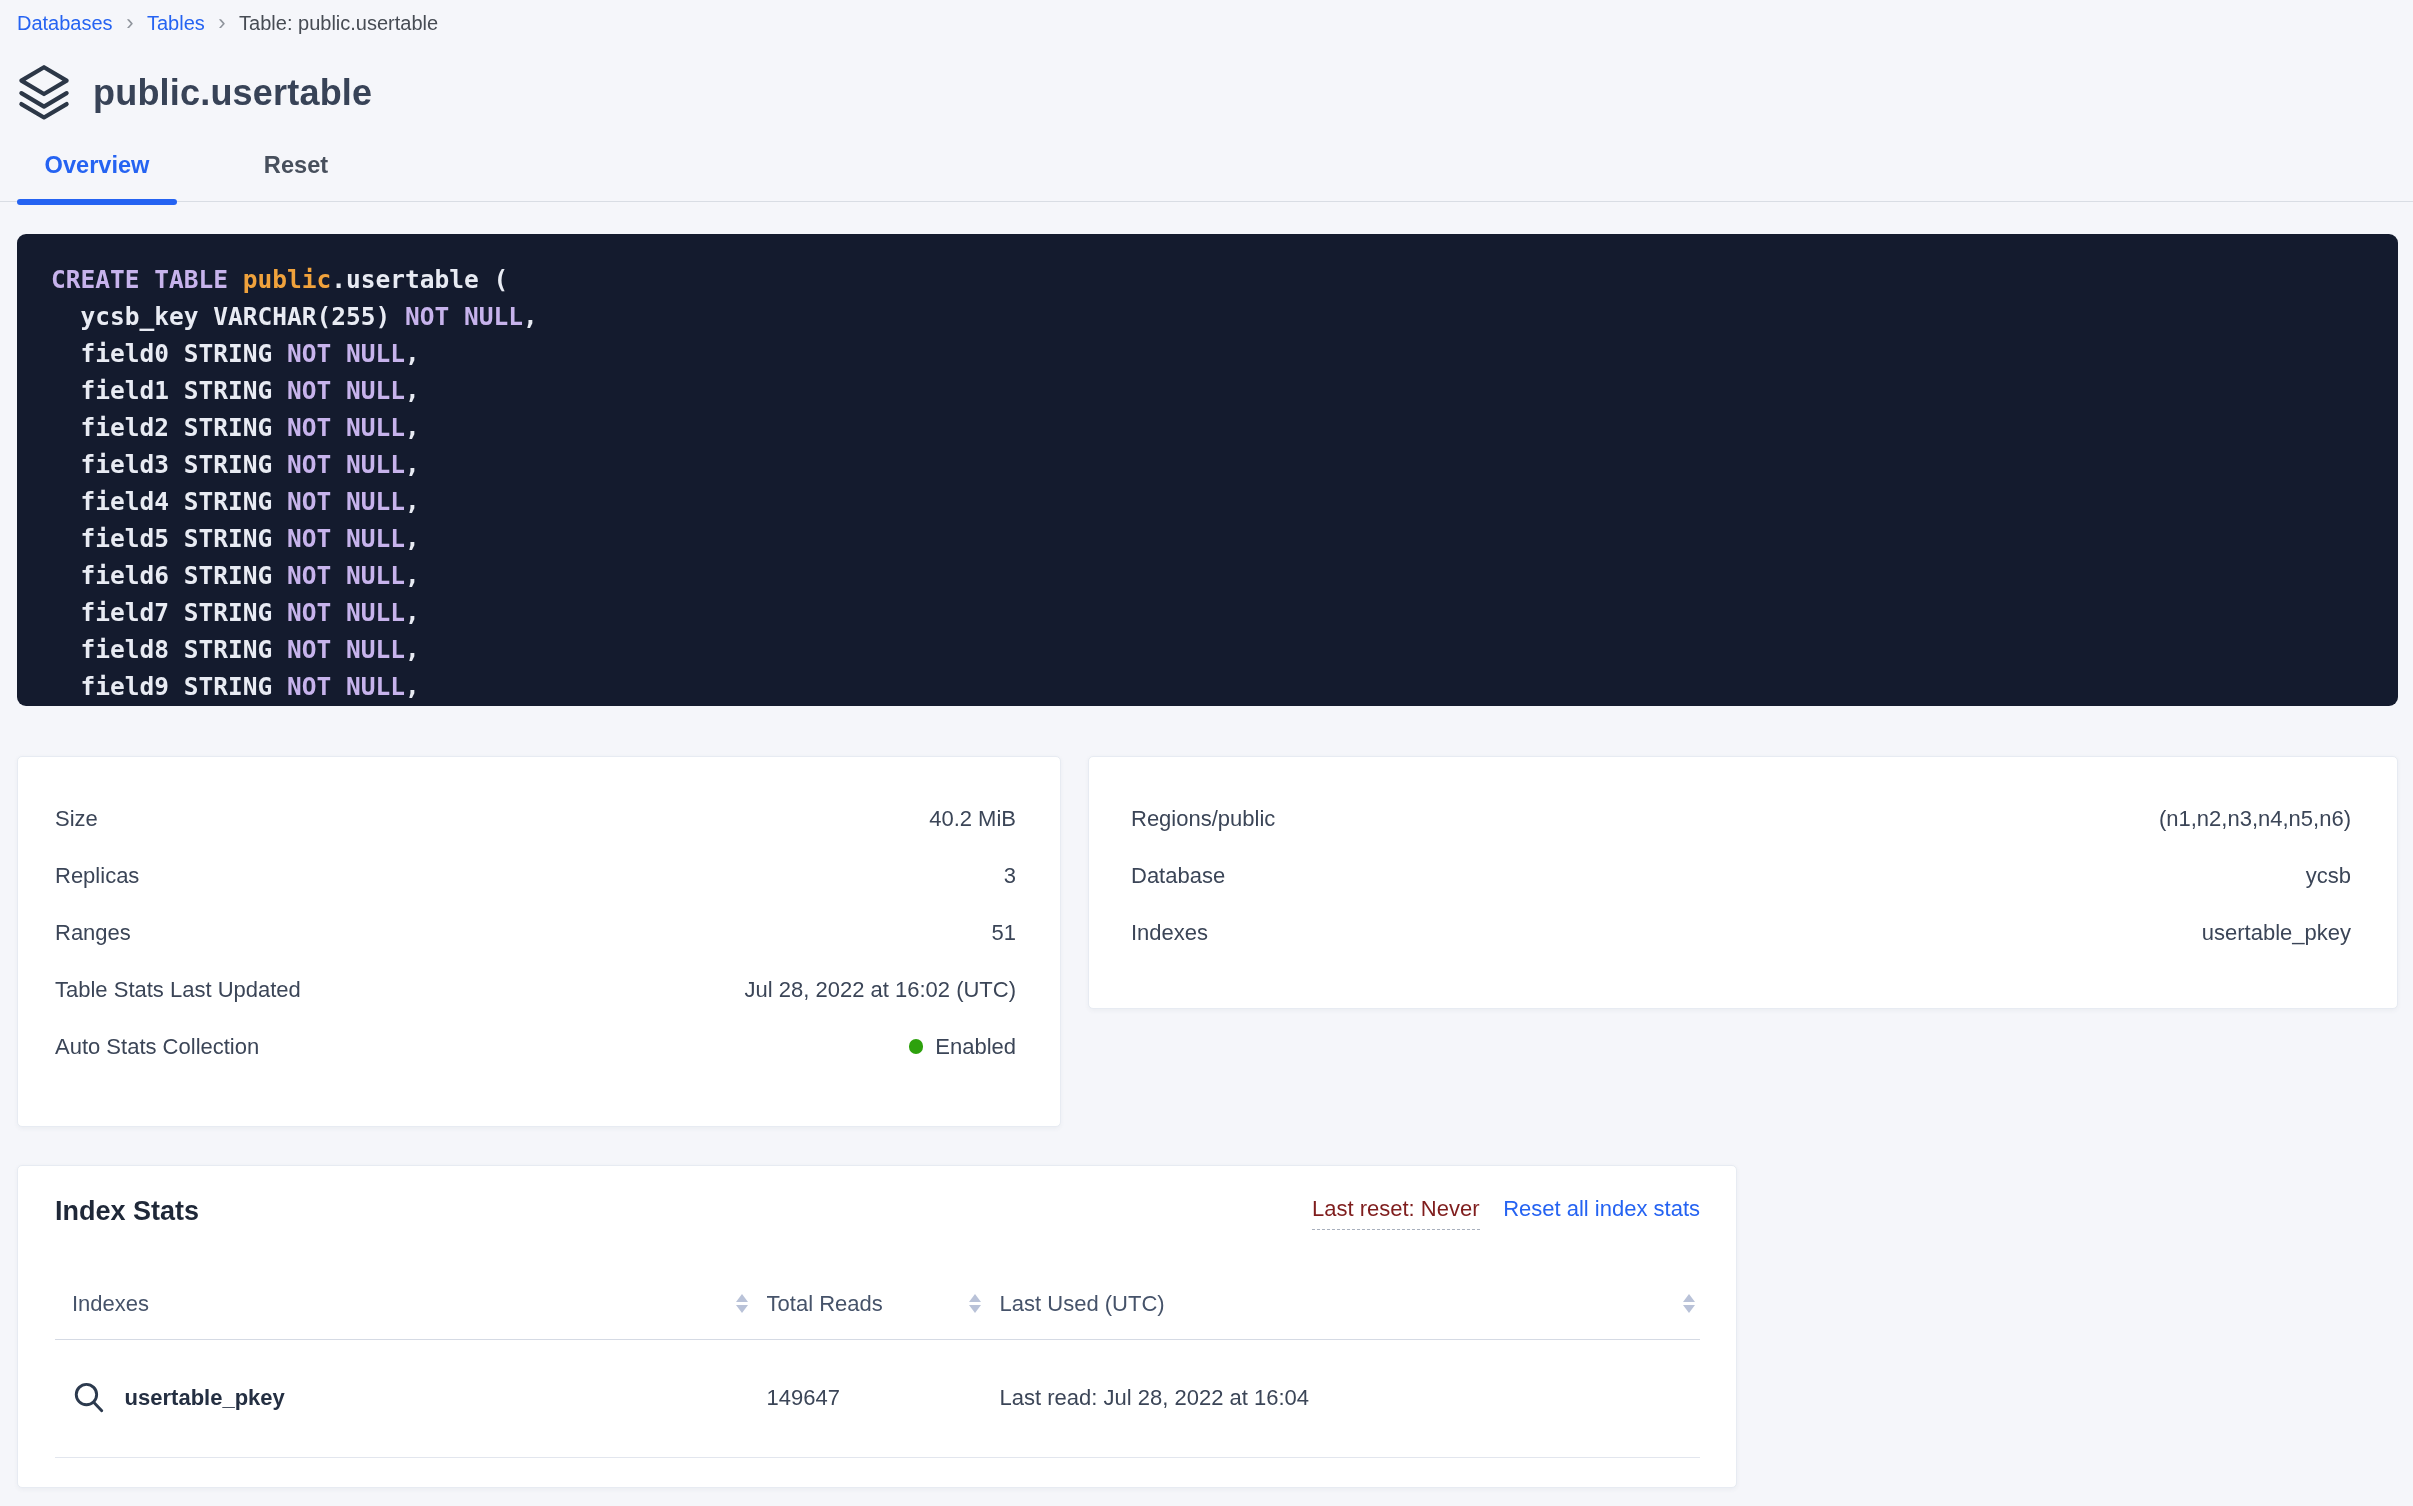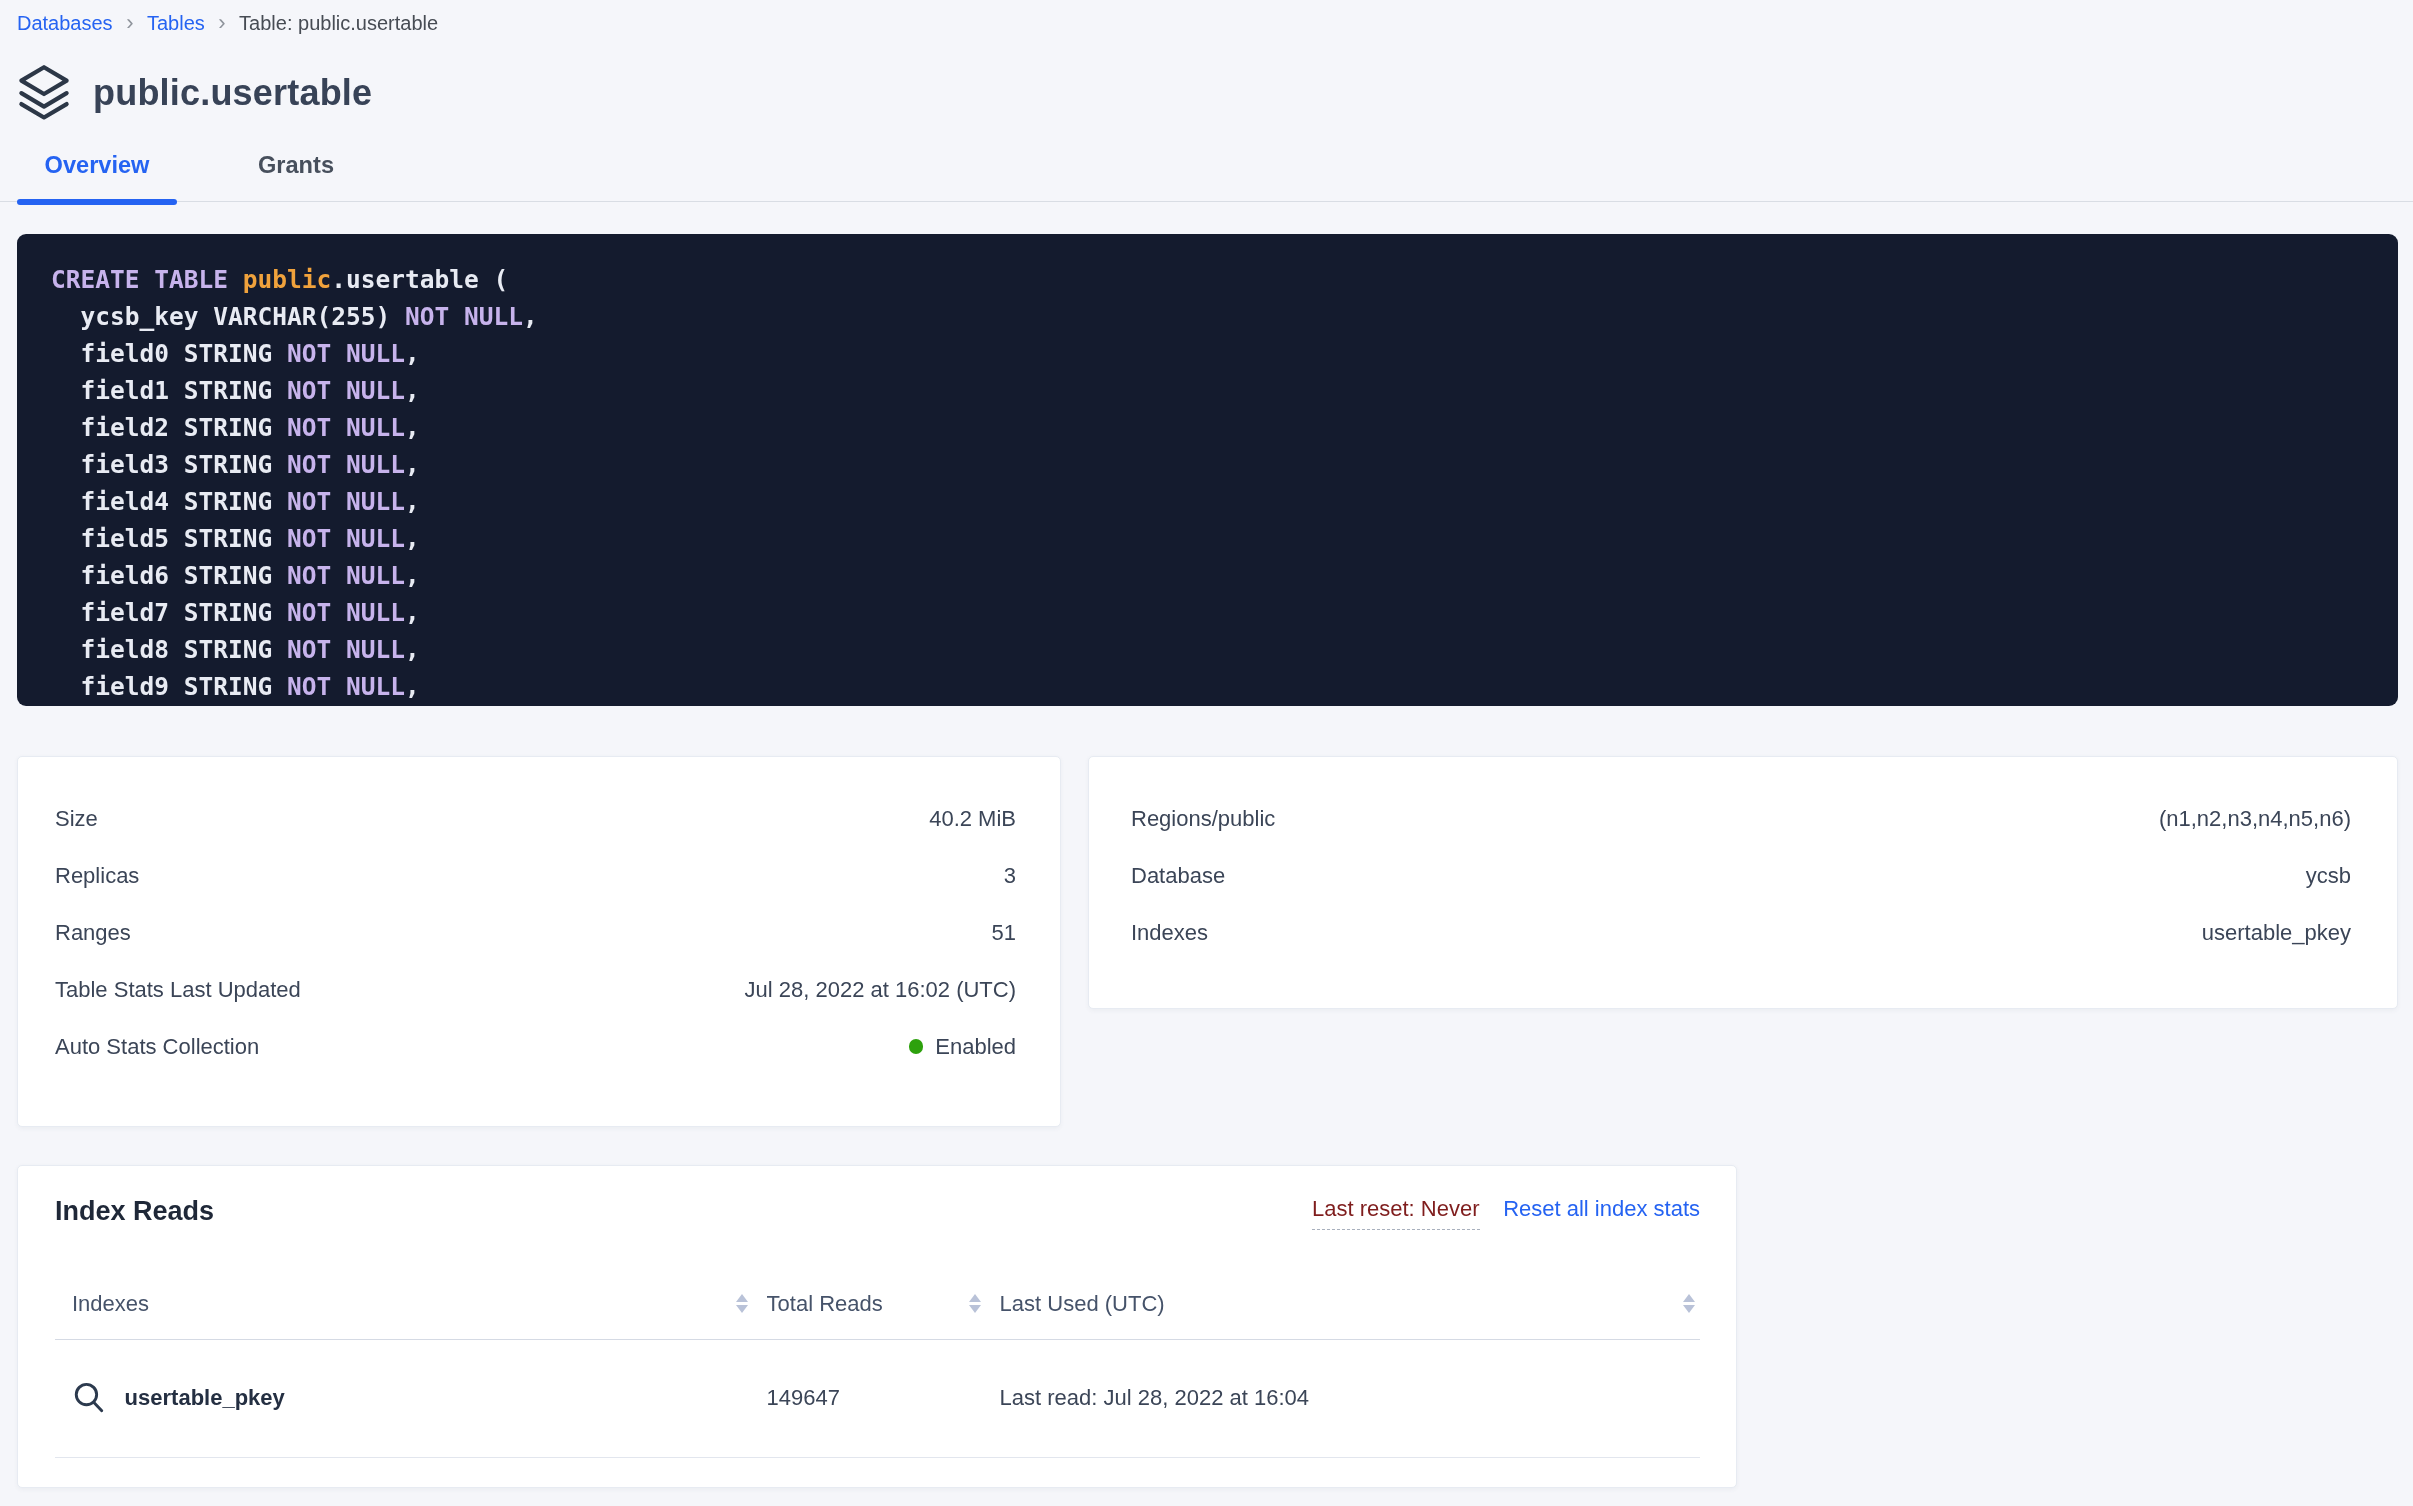--- a/index.html
+++ b/index.html
@@ -220,21 +220,21 @@
         <path d="M32 5 L59 21 L32 37 L5 21 Z" stroke="#2c3747" stroke-width="5" stroke-linejoin="round"></path>
         <path d="M5 36 L32 52 L59 36" stroke="#2c3747" stroke-width="5" stroke-linecap="round" stroke-linejoin="round"></path>
         <path d="M5 49 L32 65 L59 49" stroke="#2c3747" stroke-width="5" stroke-linecap="round" stroke-linejoin="round"></path>
       </svg>
     </span>
     <h1 class="page-title">public.usertable</h1>
   </div>
 
   <div class="tabs-bar">
     <div class="tab active">Overview</div>
-    <div class="tab">Grants</div>
+    <div class="tab">Reset</div>
   </div>
 
   <div class="code-block" id="code-block">
       <div class="code-line"><span class="tok-kw">CREATE TABLE </span><span class="tok-name">public</span><span class="tok-plain">.usertable (</span></div>
       <div class="code-line"><span class="tok-plain">  ycsb_key VARCHAR(255) </span><span class="tok-kw">NOT NULL</span><span class="tok-plain">,</span></div>
       <div class="code-line"><span class="tok-plain">  field0 STRING </span><span class="tok-kw">NOT NULL</span><span class="tok-plain">,</span></div>
       <div class="code-line"><span class="tok-plain">  field1 STRING </span><span class="tok-kw">NOT NULL</span><span class="tok-plain">,</span></div>
       <div class="code-line"><span class="tok-plain">  field2 STRING </span><span class="tok-kw">NOT NULL</span><span class="tok-plain">,</span></div>
       <div class="code-line"><span class="tok-plain">  field3 STRING </span><span class="tok-kw">NOT NULL</span><span class="tok-plain">,</span></div>
       <div class="code-line"><span class="tok-plain">  field4 STRING </span><span class="tok-kw">NOT NULL</span><span class="tok-plain">,</span></div>
@@ -296,21 +296,21 @@
           <span class="slabel">Indexes</span>
           <span class="svalue">
             <span>usertable_pkey</span>
           </span>
         </div>
       </div>
   </div>
 
   <div class="index-card">
     <div class="index-card-head">
-      <div class="index-title">Index Reads</div>
+      <div class="index-title">Index Stats</div>
       <div class="index-head-right">
         <span class="last-reset">Last reset: Never</span>
         <a class="reset-link">Reset all index stats</a>
       </div>
     </div>
 
     <div class="idx-header">
       <div class="cell c1">
         <span>Indexes</span>
         <span class="sort-icon">

